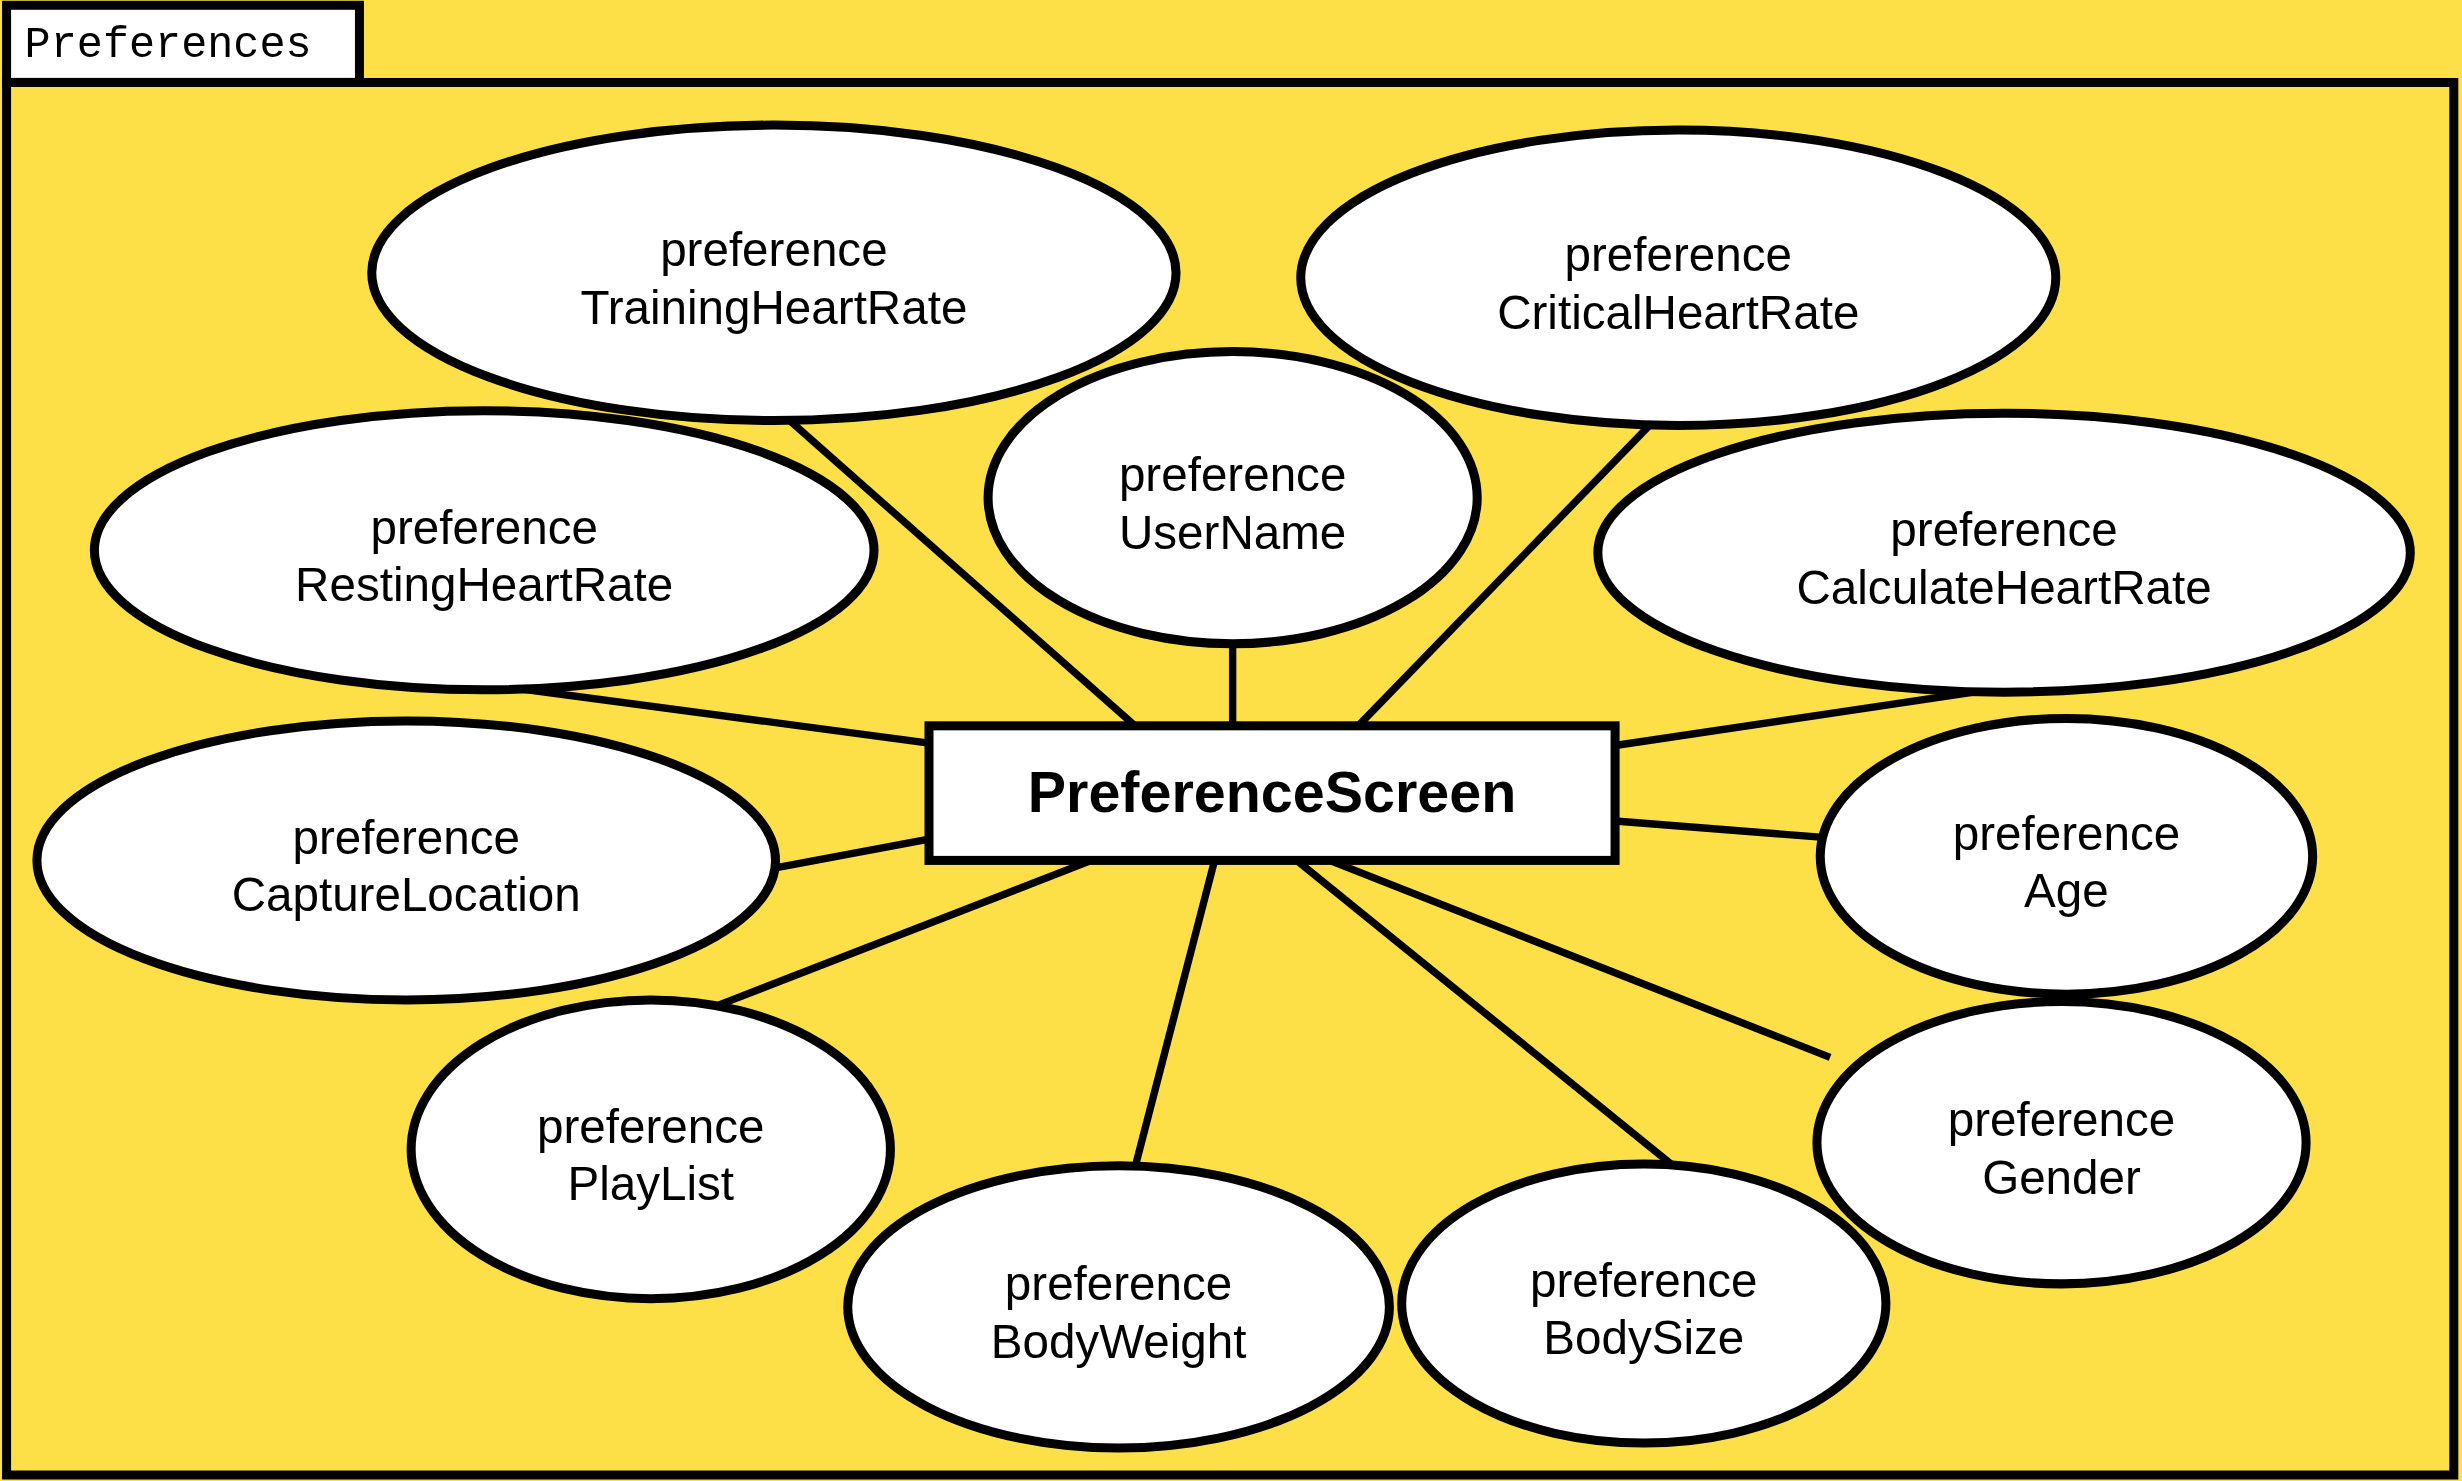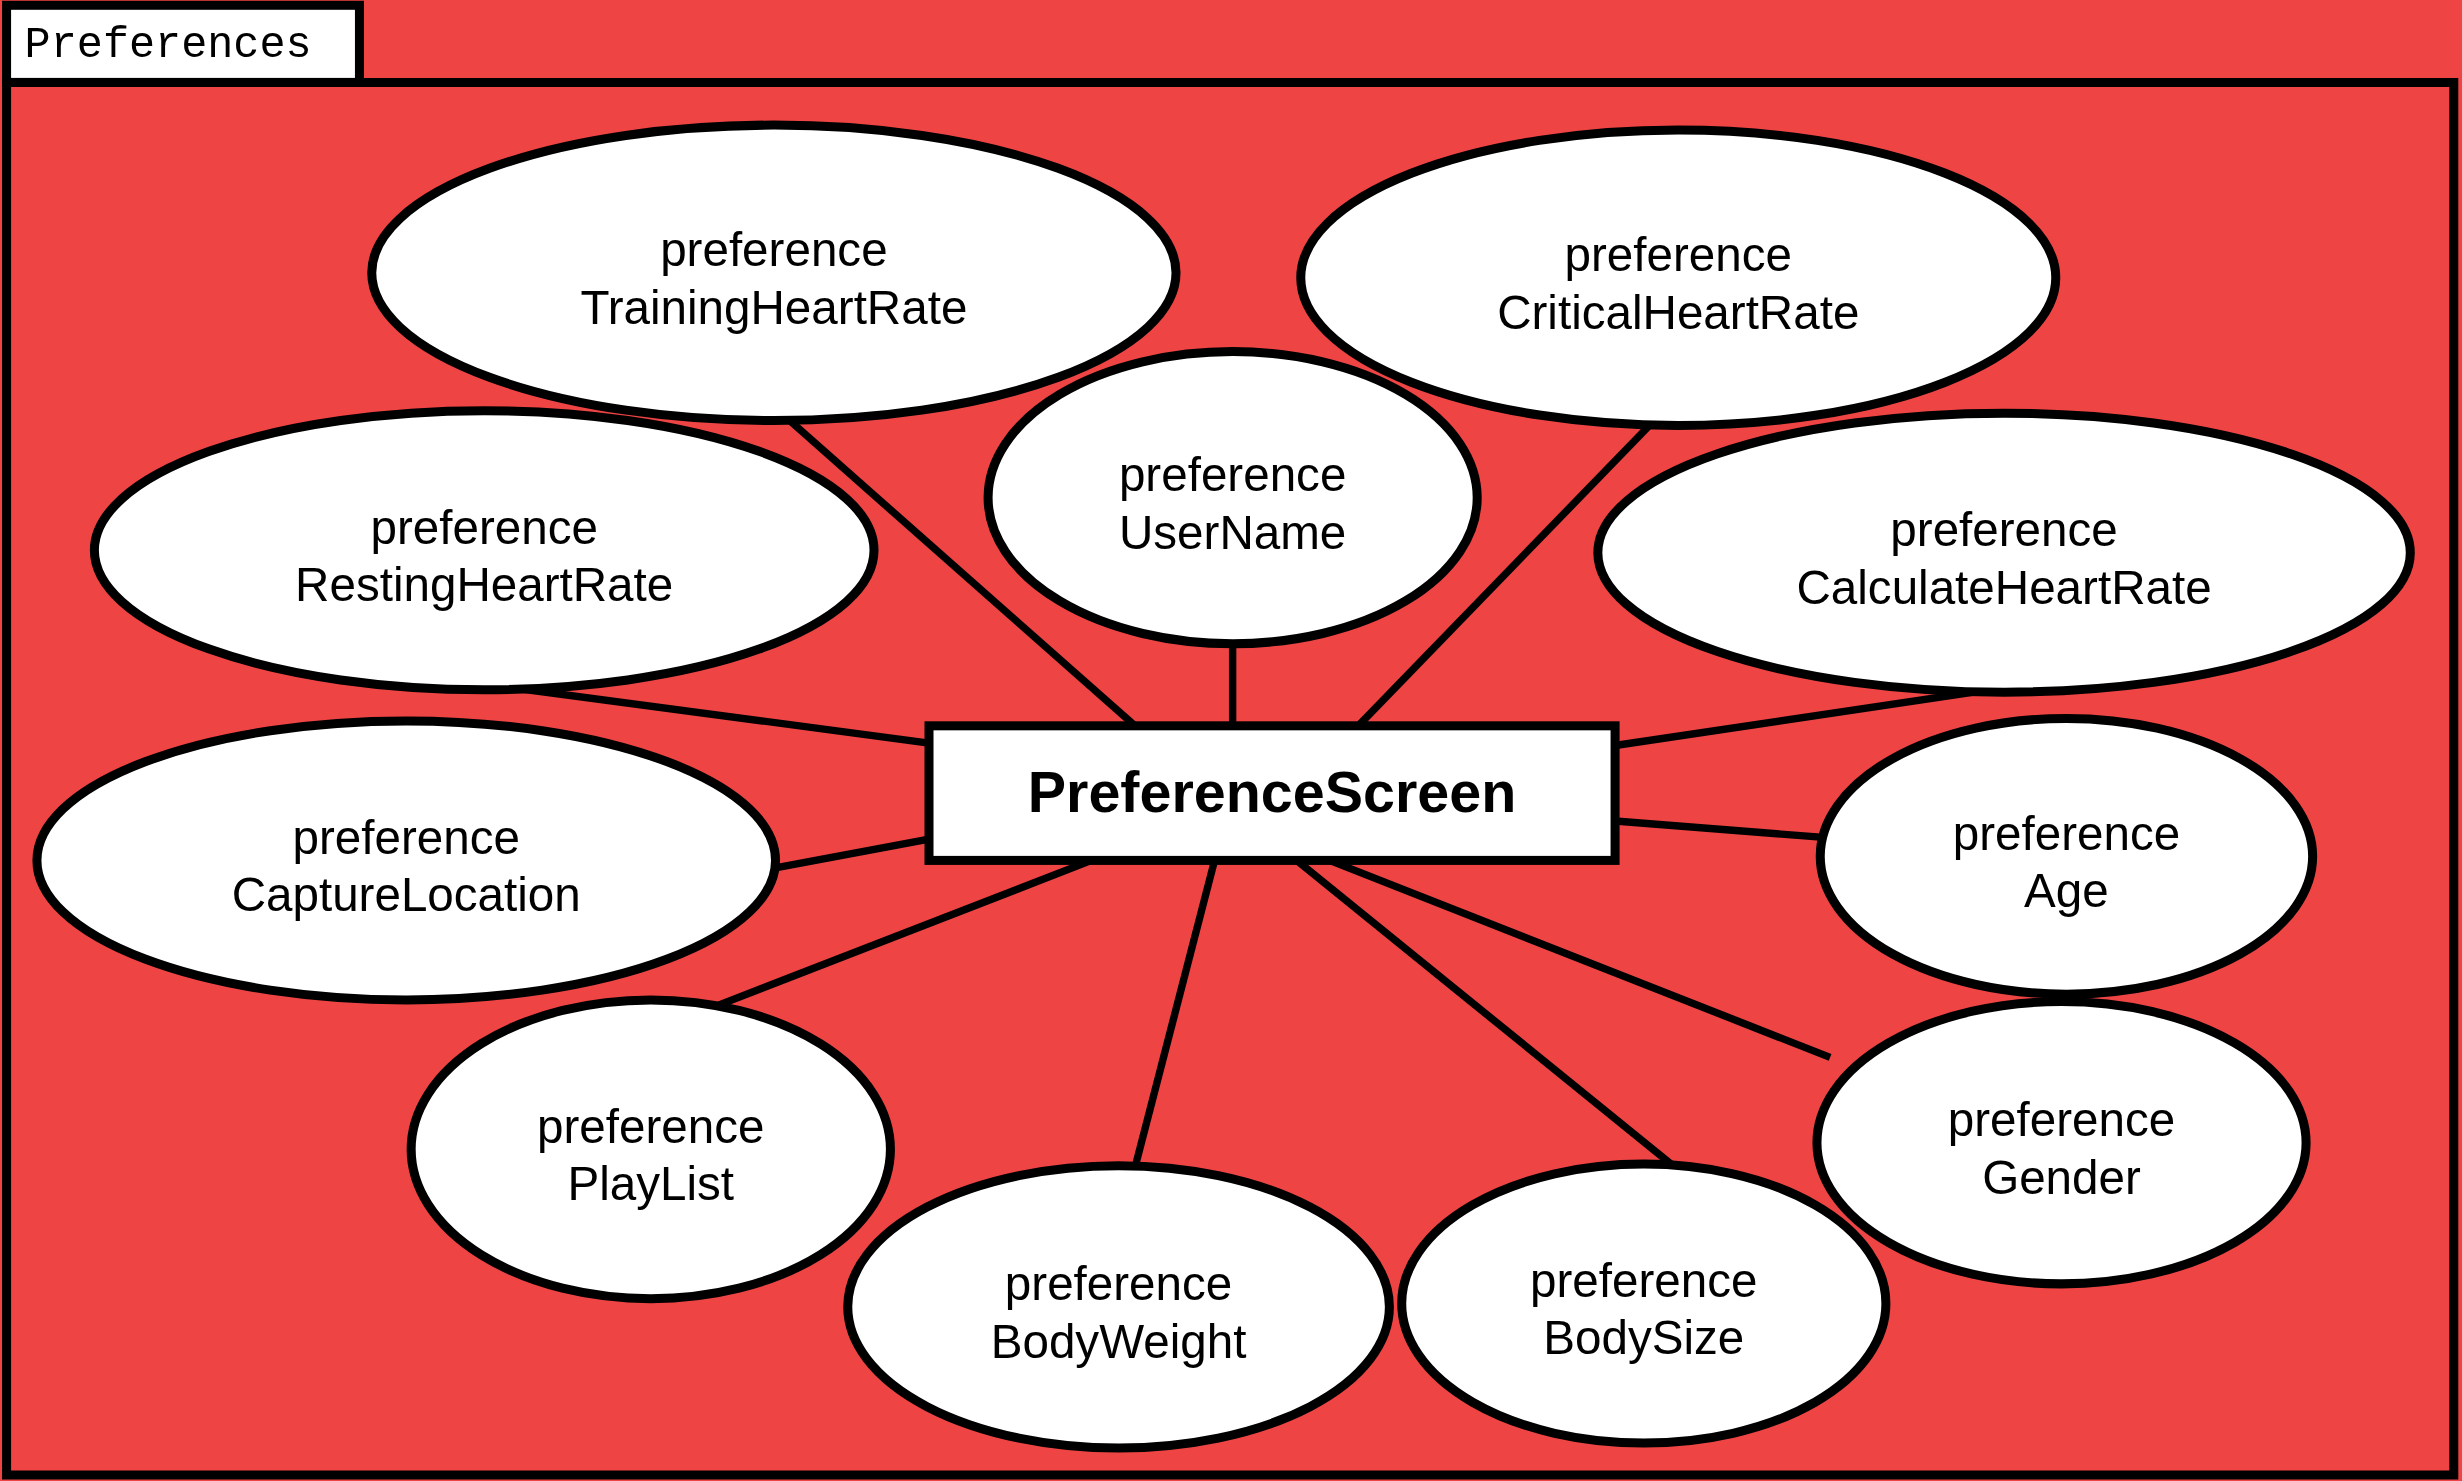--- a/index.html
+++ b/index.html
@@ -4,21 +4,21 @@
 <style>
   html, body {
     margin: 0;
     padding: 0;
     background: #ffffff;
   }
   #stage {
     position: relative;
     width: 2462px;
     height: 1482px;
-    background: #ef4444;
+    background: #fde047;
     overflow: hidden;
   }
   svg#diagram {
     position: absolute;
     top: 0;
     left: 0;
     width: 2462px;
     height: 1482px;
     display: block;
   }

